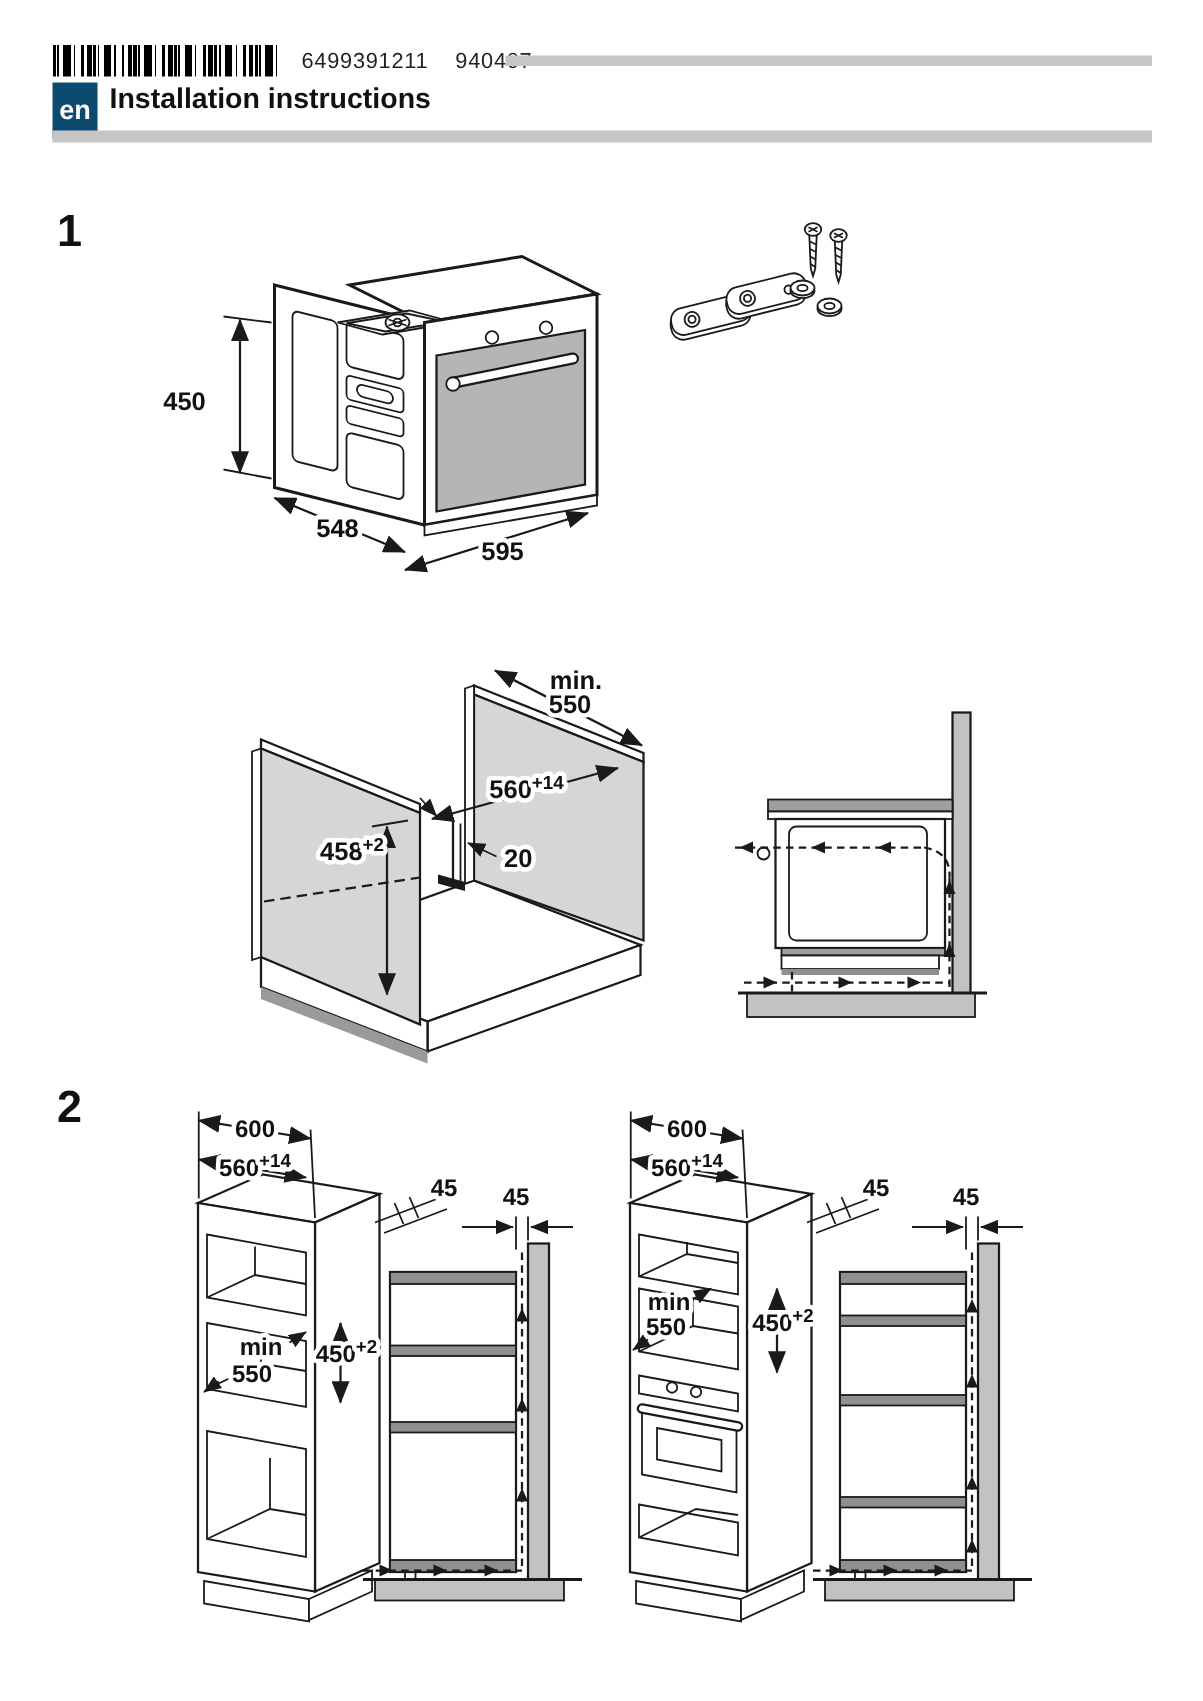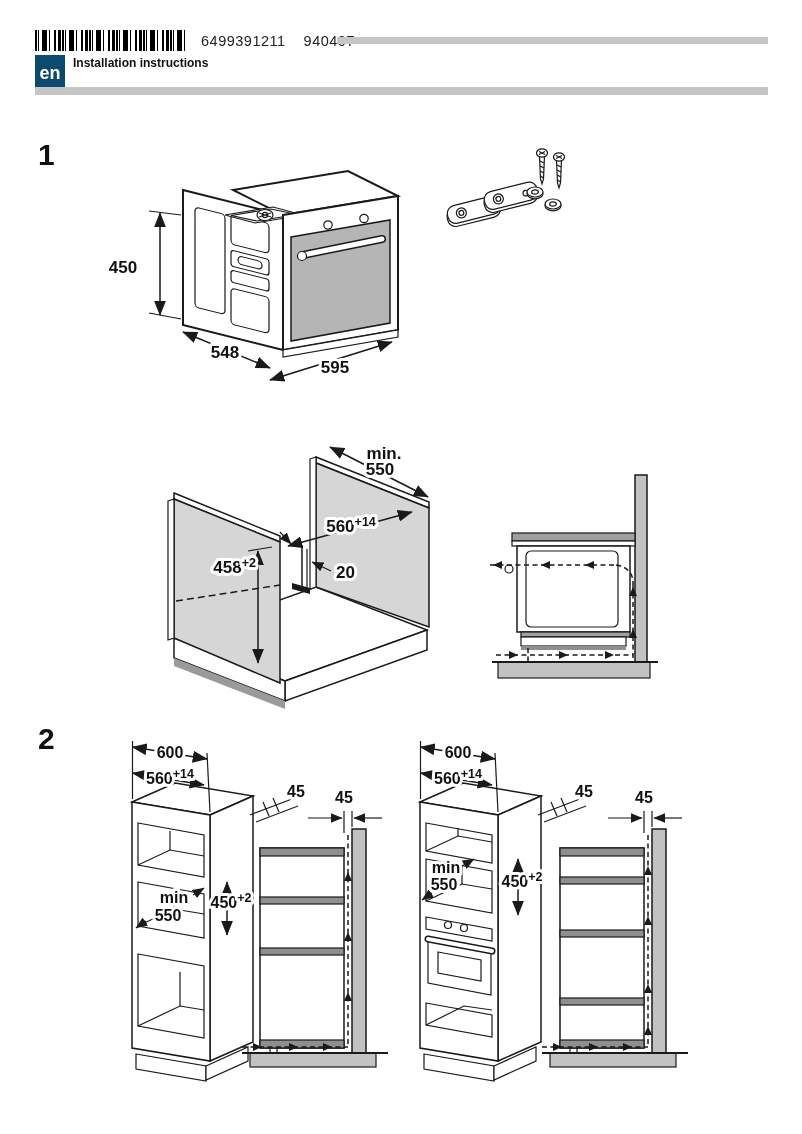--- a/index.html
+++ b/index.html
@@ -18,21 +18,21 @@
   .dash{stroke-dasharray:5,3.5;stroke-width:1.5px;}
   .tri{fill:#1a1a1a;stroke:none;}
   .barcode{width:153px;height:21px;
     background:repeating-linear-gradient(90deg,#000 0 2px,#fff 2px 3px,#000 3px 4px,#fff 4px 7px,
     #000 7px 12px,#fff 12px 14px,#000 14px 15px,#fff 15px 19px,#000 19px 21px,#fff 21px 23px,#000 23px 26px,#fff 26px 27px);}
   .partnums{font-size:14.5px;letter-spacing:.5px;color:#222;}
   .partnums span{margin-right:18px;}
   .bar{background:#c6c6c6;}
   .enbadge{background:#0c4a6e;color:#fff;font-weight:700;font-size:18px;
     width:30px;height:37px;display:flex;align-items:center;justify-content:center;}
-  .title{font-size:12px;font-weight:700;text-align:right;}
+  .title{font-size:19px;font-weight:700;text-align:right;}
   .stepnum{font-size:30px;font-weight:700;}
 </style>
 </head>
 <body>
 
 <svg class="abs" width="0" height="0">
   <defs>
     <marker id="mA" viewBox="0 0 10 8" refX="9.5" refY="4" markerWidth="10" markerHeight="8" orient="auto-start-reverse">
       <path d="M0,0 L10,4 L0,8 z" fill="#1a1a1a"></path>
     </marker>

